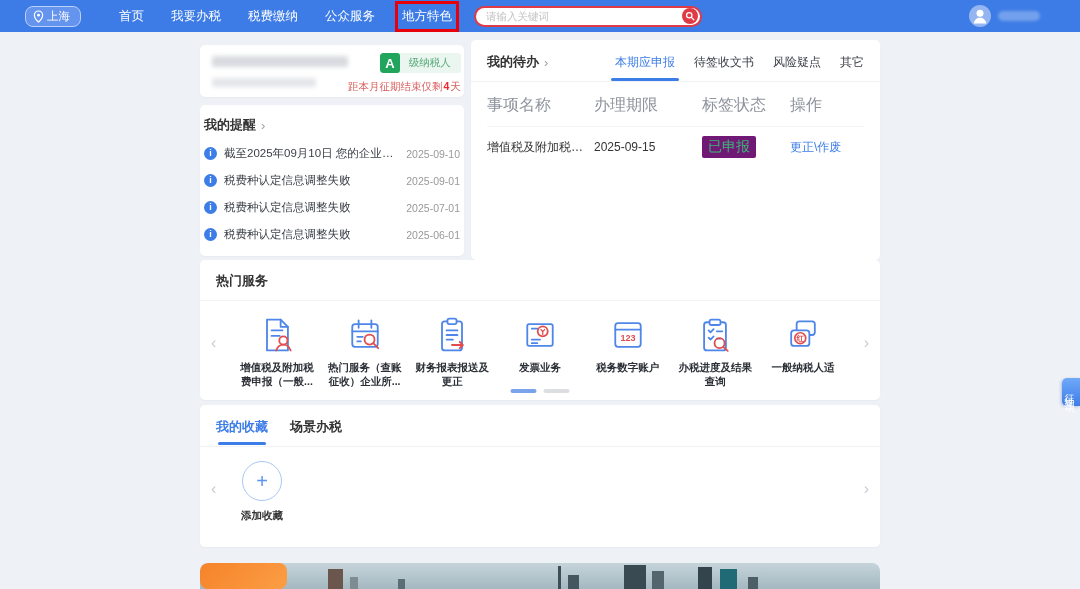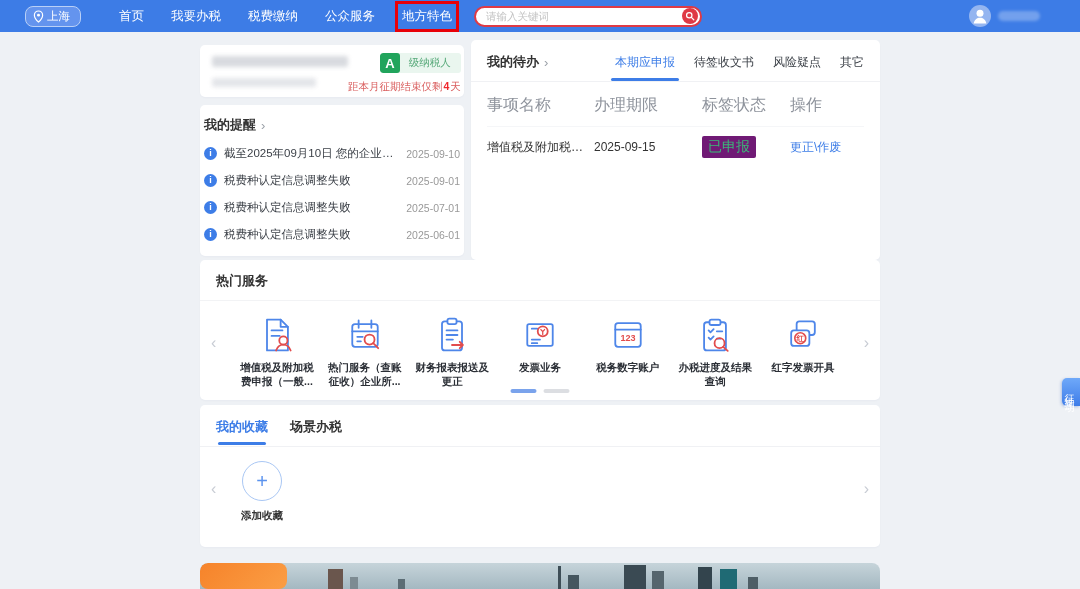--- a/index.html
+++ b/index.html
@@ -339,21 +339,21 @@
         <span class="hot-label">办税进度及结果查询</span>
       </div>
 
       <div class="hot-item">
         <svg viewBox="0 0 44 44" fill="none" stroke-linecap="round" stroke-linejoin="round">
           <rect x="15" y="7" width="20" height="15" rx="3" stroke="#4e86e9" stroke-width="2"></rect>
           <rect x="9" y="17" width="20" height="17" rx="3" stroke="#4e86e9" stroke-width="2" fill="#fff"></rect>
           <circle cx="19" cy="25.5" r="6" stroke="#e24c4c" stroke-width="1.8"></circle>
           <text x="19" y="28.8" text-anchor="middle" font-size="8.5" font-weight="bold" fill="#e24c4c" stroke="none">红</text>
         </svg>
-        <span class="hot-label">红字发票开具</span>
+        <span class="hot-label">一般纳税人适</span>
       </div>
 
     </div>
     <div class="inds">
       <span class="ind active"></span>
       <span class="ind"></span>
     </div>
   </section>
 
   <section class="card fav">

